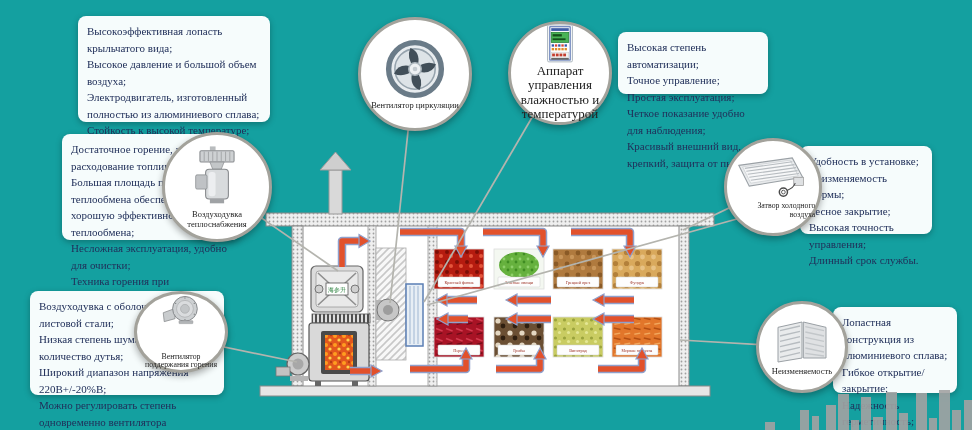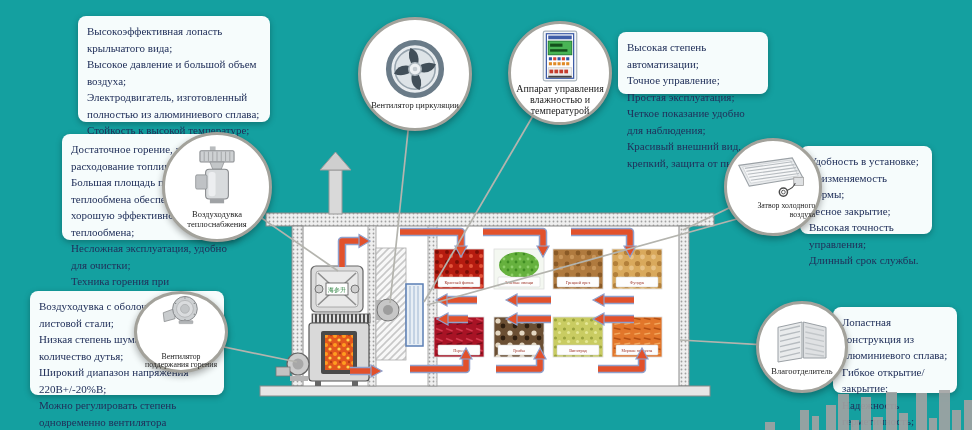--- a/index.html
+++ b/index.html
@@ -24,21 +24,21 @@
   
   .callout-circle{
     position:absolute;border-radius:50%;background:#fff;
     border:3px solid #a3a29b;box-shadow:0 3px 7px rgba(0,0,0,.32);
     display:flex;flex-direction:column;align-items:center;justify-content:center;
     text-align:center;box-sizing:border-box;z-index:5;
   }
   .circle-label{font-size:8.5px;line-height:1.12;color:#232323;width:92%;margin-top:1px;}
   #circle-circulation{left:358px;top:17px;width:114px;height:114px;}
   #circle-control{left:508px;top:21px;width:104px;height:104px;}
-  #circle-control .circle-label{font-size:10px;}
+  #circle-control .circle-label{font-size:13px;}
   #circle-heating{left:162px;top:132px;width:110px;height:110px;}
   #circle-blower{left:134px;top:291px;width:94px;height:82px;gap:24px;}
   #circle-blower .circle-label{font-size:7.8px;}
   #circle-valve{left:724px;top:138px;width:98px;height:98px;}
   #circle-valve .circle-label{font-size:7.8px;text-align:right;}
   #circle-separator{left:756px;top:301px;width:92px;height:92px;}
   
   #diagram-svg{position:absolute;left:0;top:0;z-index:3;}
   
   .bar{position:absolute;bottom:0;background:#a2a2a2;opacity:.9;z-index:1;}
@@ -411,16 +411,16 @@
     <div class="circle-label">Затвор холодного воздуха</div>
   </div>
 
   <div class="callout-circle" id="circle-separator">
     <svg width="56" height="48" viewBox="0 0 84 72">
       <polygon points="6,14 42,6 42,60 6,66" fill="#e9ebec" stroke="#9aa0a5" stroke-width="1.5"></polygon>
       <path d="M9,19 L39,12 M9,27 L39,20 M9,35 L39,28 M9,43 L39,36 M9,51 L39,44 M9,59 L39,52" stroke="#b7bcc0" stroke-width="2"></path>
       <polygon points="44,6 78,14 78,60 44,60" fill="#dfe1e3" stroke="#9aa0a5" stroke-width="1.5"></polygon>
       <path d="M47,13 L75,19 M47,21 L75,27 M47,29 L75,35 M47,37 L75,43 M47,45 L75,51 M47,53 L75,57" stroke="#c3c7ca" stroke-width="2"></path>
     </svg>
-    <div class="circle-label">Влагоотделитель</div>
+    <div class="circle-label">Неизменяемость</div>
   </div>
 
 </div>
 
 </body></html>

